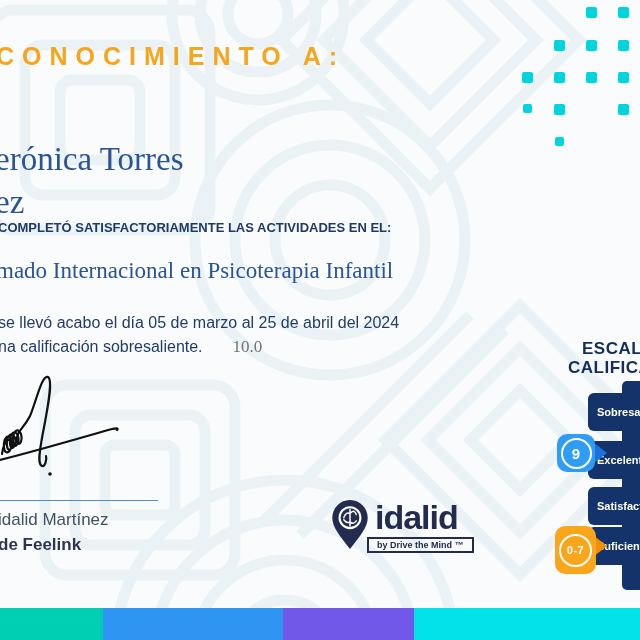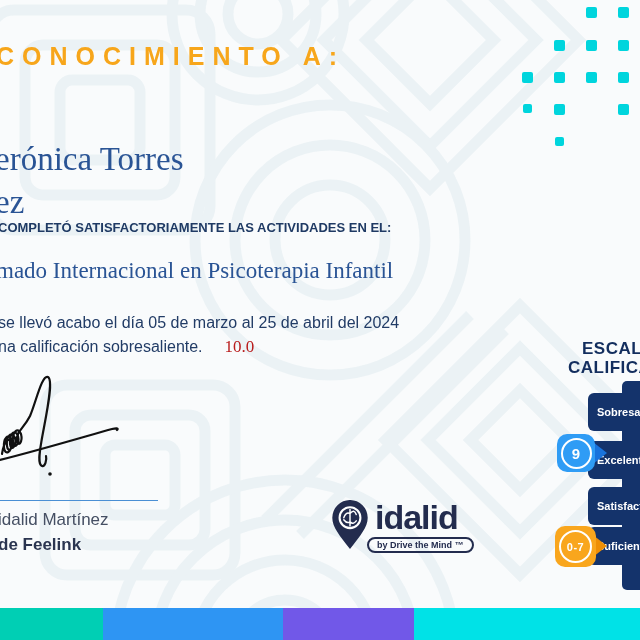--- a/index.html
+++ b/index.html
@@ -19,49 +19,49 @@
     left:-4px;top:42px;font-size:25px;font-weight:800;color:#F7A61B;
     letter-spacing:8px;white-space:nowrap;
   }
   .name-line{font-family:"Liberation Serif",serif;color:#2A5495;font-size:33px;white-space:nowrap;}
   .name1{left:-5px;top:141px;}
   .name2{left:-5px;top:184px;}
   .subtitle{left:-2px;top:220px;font-size:13px;font-weight:700;color:#1F3A64;white-space:nowrap;}
   .course{left:-4px;top:258px;font-family:"Liberation Serif",serif;font-size:23px;color:#2A5495;white-space:nowrap;}
   .detail1{left:-2px;top:314px;font-size:16px;color:#223C66;white-space:nowrap;}
   .detail2{left:-2px;top:337px;font-size:16px;color:#223C66;white-space:nowrap;}
-  .grade{font-family:"Liberation Serif",serif;font-size:17px;color:#b91c1c;margin-left:22px;}
+  .grade{font-family:"Liberation Serif",serif;font-size:17px;color:#737373;margin-left:30px;}
   
   #signature{left:0;top:372px;}
   .sig-line{left:0;top:500px;width:158px;border-top:1.5px solid #4A8FD4;}
   .signer-name{left:-2px;top:510px;font-size:17px;color:#454F63;white-space:nowrap;}
   .signer-role{left:-2px;top:535px;font-size:17px;font-weight:700;color:#2B3550;white-space:nowrap;}
   
   #logo-pin{left:328px;top:500px;}
   .brand{left:375px;top:498px;font-size:34px;font-weight:800;color:#232C4E;letter-spacing:-1px;}
   .tagline{
-    left:367px;top:537px;border:2px solid #232C4E;border-radius:8px;
+    left:367px;top:537px;border:2px solid #232C4E;border-radius:0;
     padding:1px 8px;font-size:9px;font-weight:700;color:#232C4E;white-space:nowrap;
   }
   
   .scale-title1{left:582px;top:339px;font-size:17px;font-weight:800;color:#132E5E;white-space:nowrap;letter-spacing:.5px;}
   .scale-title2{left:568px;top:358px;font-size:17px;font-weight:800;color:#132E5E;white-space:nowrap;letter-spacing:.5px;}
   .scale-bar{left:622px;top:381px;width:26px;height:209px;background:#14336B;border-radius:5px;}
   .scale-box{
     left:588px;width:80px;height:38px;background:#14336B;border-radius:6px;
     color:#fff;font-size:11px;font-weight:700;line-height:38px;padding-left:9px;
     white-space:nowrap;z-index:2;box-sizing:border-box;
   }
   .sb1{top:393px;} .sb2{top:441px;} .sb3{top:487px;} .sb4{top:527px;}
   .badge{
     width:38px;height:38px;border-radius:10px;z-index:3;
     display:flex;align-items:center;justify-content:center;
   }
   .badge-blue{left:557px;top:434px;background:#2F9CF5;}
-  .badge-orange{left:555px;top:526px;background:#F9A61D;width:41px;height:41px;}
+  .badge-orange{left:555px;top:526px;background:#F9A61D;width:41px;height:48px;}
   .badge-circle{
     border:2px solid #fff;border-radius:50%;color:#fff;font-weight:800;
     display:flex;align-items:center;justify-content:center;
   }
   .badge-blue .badge-circle{width:27px;height:27px;font-size:15px;}
   .badge-orange .badge-circle{width:29px;height:29px;font-size:11px;letter-spacing:.5px;}
   .badge-arrow{
     width:0;height:0;z-index:3;
     border-top:11px solid transparent;border-bottom:11px solid transparent;
   }

